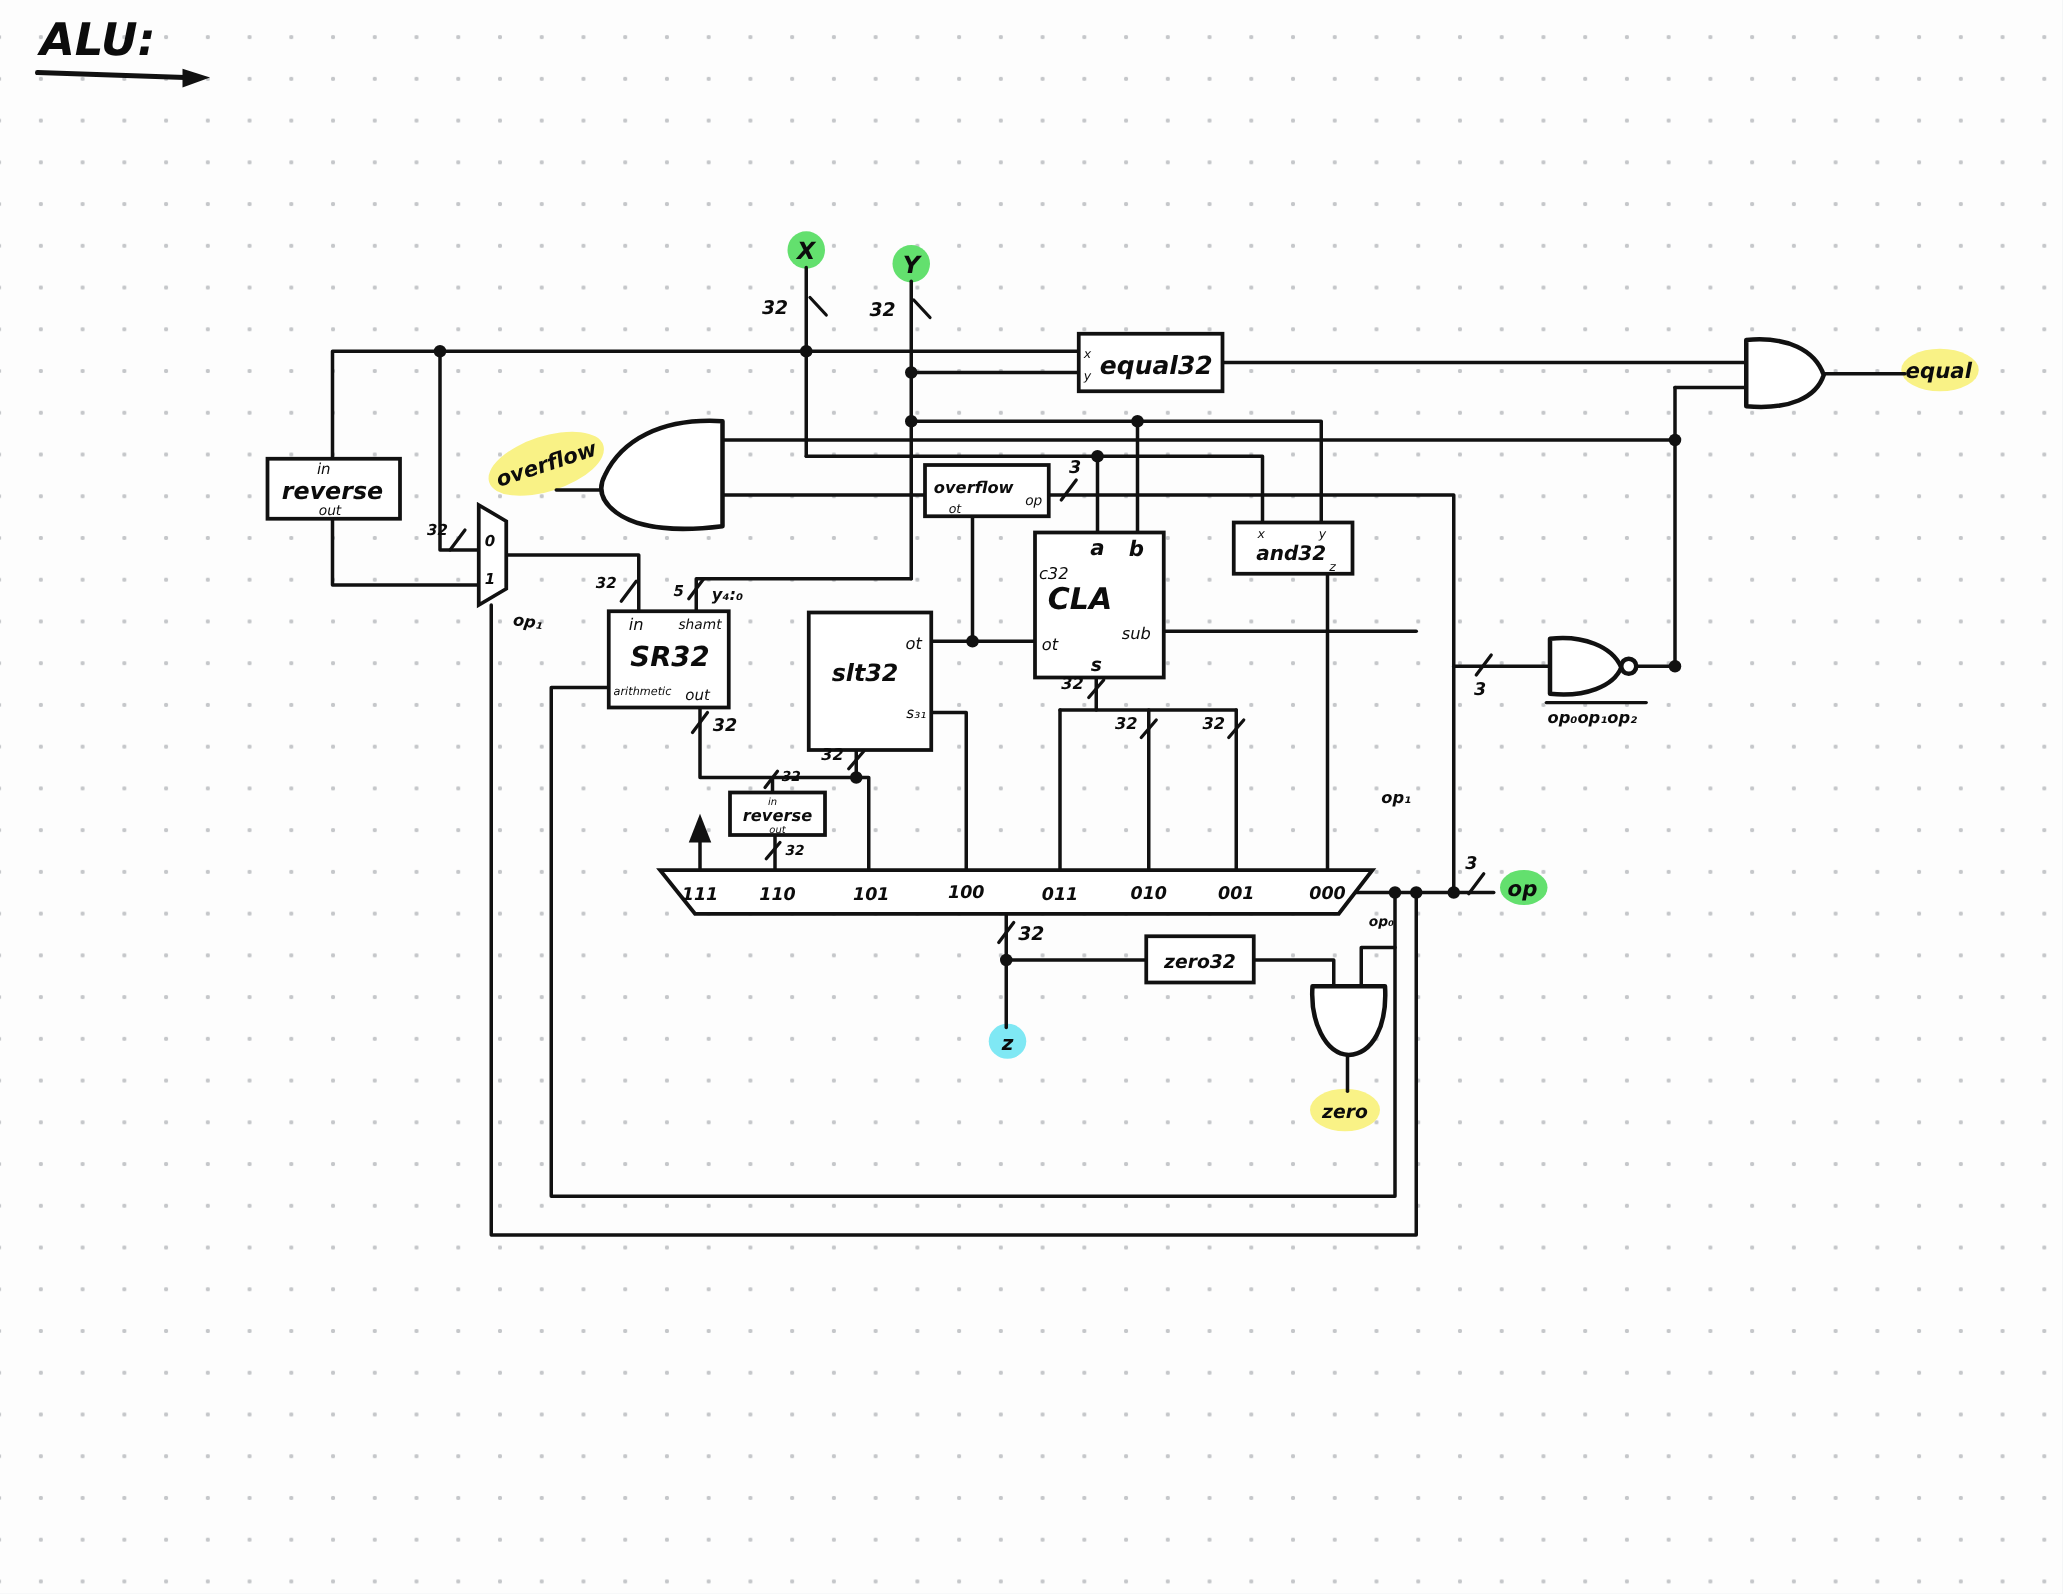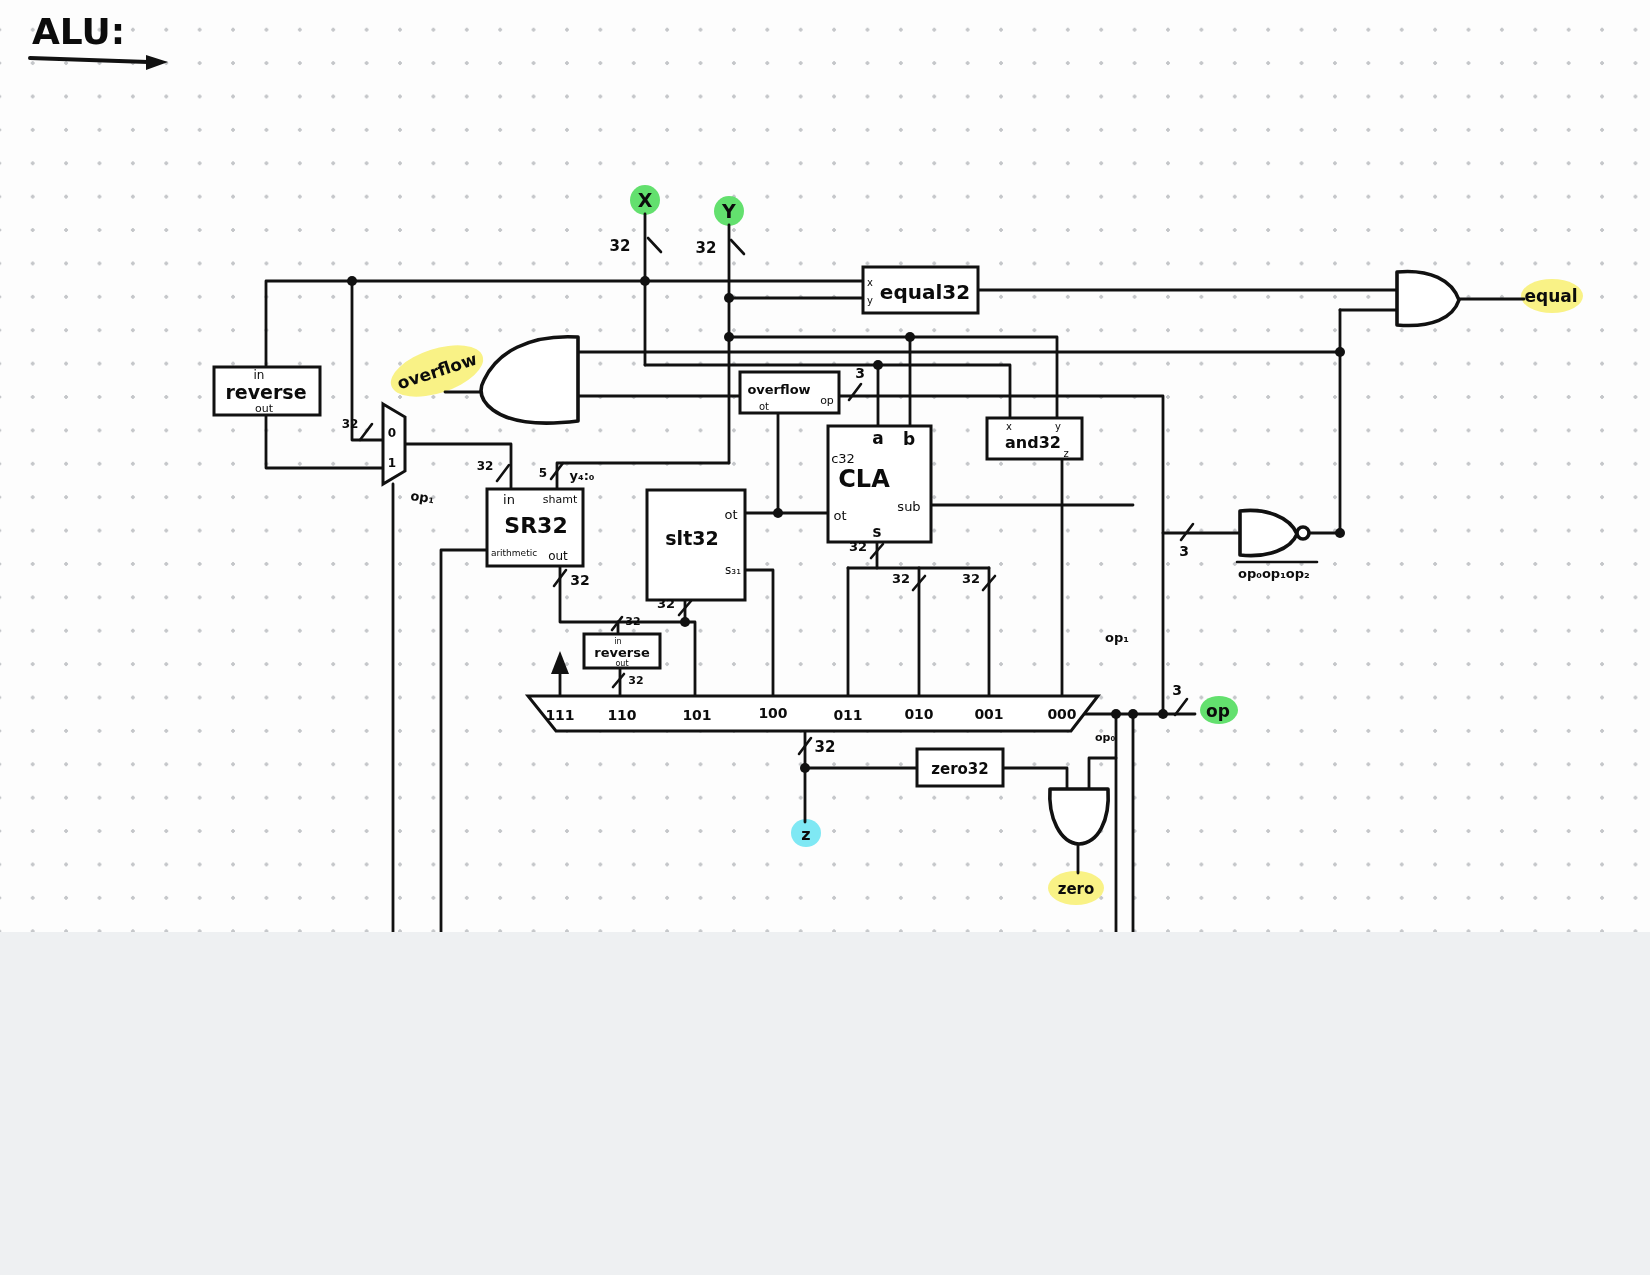--- a/index.html
+++ b/index.html
@@ -1,24 +1,25 @@
 <!DOCTYPE html>
 <html><head>
 <meta charset="utf-8">
 <style>
   html,body{margin:0;padding:0;background:#eef0f2;}
   .canvas{
     position:relative;
-    width:1650px;height:932px;
+    width:1650px;height:1275px;
     background-color:#fdfdfd;
     background-image:radial-gradient(circle,#c5c7ca 1.6px,transparent 1.8px);
     background-size:33.4px 33.4px;
     background-position:16px 13px;
     overflow:hidden;
     font-family:"DejaVu Sans",sans-serif;
+    font-style:italic;
   }
   svg{position:absolute;left:0;top:0;}
   .ink{stroke:#111111;fill:none;stroke-linecap:round;stroke-linejoin:round;}
   .wire{stroke-width:2.8;}
   .boxr{stroke:#111111;stroke-width:3;fill:#ffffff;}
   .gate{stroke:#111111;stroke-width:3.6;fill:#ffffff;stroke-linejoin:round;}
   .dot{fill:#111111;stroke:none;}
   .slash{stroke:#111111;stroke-width:2.6;stroke-linecap:round;}
   text{fill:#0c0c0c;font-family:"DejaVu Sans",sans-serif;}
   .hw{font-weight:bold;}

